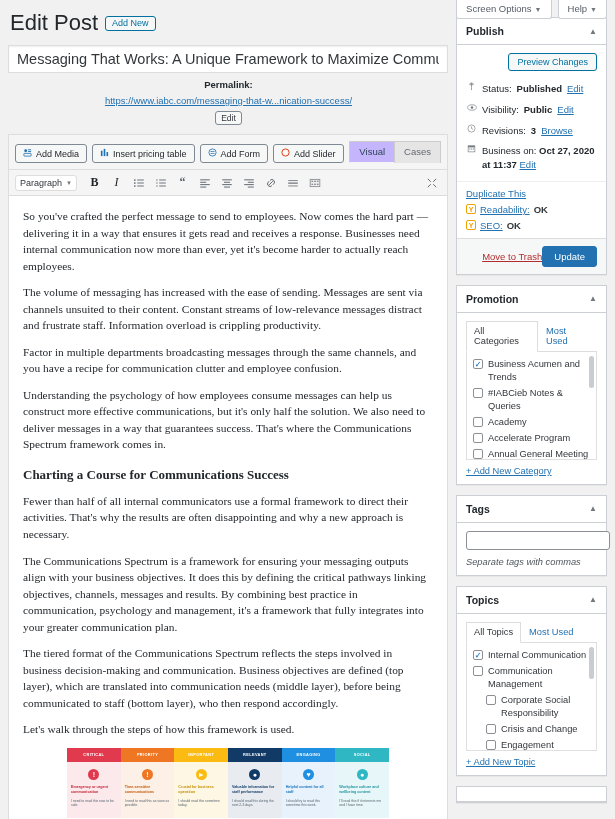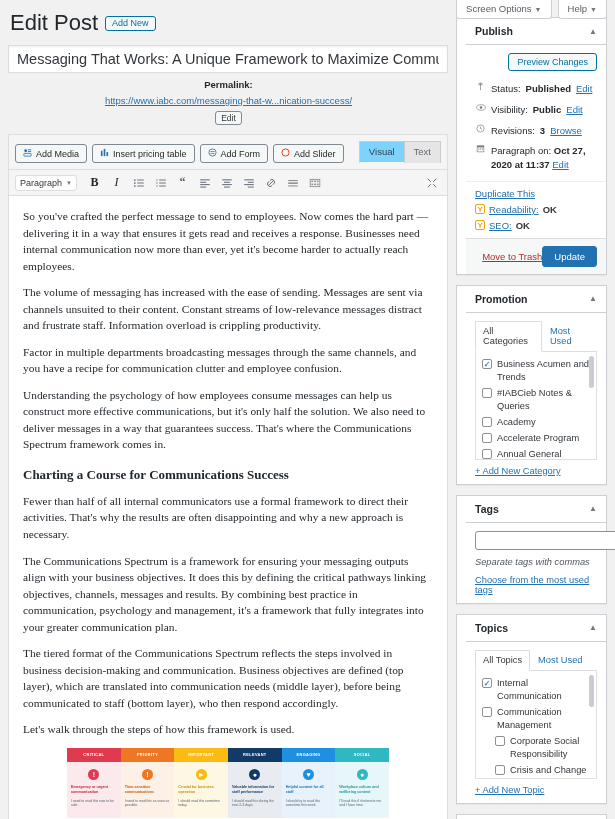--- a/index.html
+++ b/index.html
@@ -50,21 +50,21 @@
     display: inline-flex; align-items: center; gap: 4px;
     border: 1px solid #7e8993; background: #f6f7f7; color: #1d2327;
     border-radius: 3px; padding: 3px 7px; font-size: 9px; cursor: pointer; white-space: nowrap;
   }
   .mbtn .gi { display: inline-block; line-height: 1; }
   .tabs-vt { margin-left: auto; display: flex; align-self: flex-end; }
   .vt-tab {
     border: 1px solid #ccc; border-bottom: none; background: #e5e5e5; color: #646970;
     padding: 4px 9px 5px; font-size: 9.5px; cursor: pointer; margin-left: -1px;
   }
-  .vt-tab.active { background: #7dd3fc; color: #2e4453; border-bottom: 1px solid #f5f5f5; }
+  .vt-tab.active { background: #c4b5fd; color: #2e4453; border-bottom: 1px solid #f5f5f5; }
 
   .format-bar {
     display: flex; align-items: center; gap: 3px;
     border-top: 1px solid #ddd; border-bottom: 1px solid #ddd;
     background: #f5f5f5; padding: 4px 6px; margin-top: 6px;
   }
   .para-select {
     display: flex; align-items: center; justify-content: space-between;
     width: 62px; background: #fff; border: 1px solid #ddd; border-radius: 3px;
     padding: 2px 4px; font-size: 9px; color: #32373c; cursor: pointer; margin-right: 5px;
@@ -107,21 +107,21 @@
   .spec-line::after { right:-2px; border-left:3px solid #9aa5b1; }
 
   .uc-cols { display: flex; }
   .uccol { flex: 1; padding: 4px 4px 5px; }
   .ucgroup { margin-bottom: 5px; }
   .uchead { font-size: 3.7px; font-weight: 700; margin-bottom: 2px; }
   .ucitem { font-size: 3.3px; line-height: 1.5; color: #5a6672; margin-bottom: 1px; }
 
   
   .side { width: 159px; padding: 17px 8px 0 0; }
-  .box { background: #fff; border: 1px solid #ccd0d4; margin-bottom: 10px; box-shadow: 0 1px 1px rgba(0,0,0,.04); padding-left: 9px; }
+  .box { background: #fff; border: 1px solid #ccd0d4; margin-bottom: 10px; box-shadow: 0 1px 1px rgba(0,0,0,.04); }
   .box-h { display: flex; align-items: center; justify-content: space-between; padding: 7px 9px; border-bottom: 1px solid #ccd0d4; }
   .box-h .t { font-size: 10.5px; font-weight: 700; color: #23282d; }
   .toggle-ind { color: #72777c; font-size: 8px; }
   .box-b { padding: 8px 9px; }
 
   .pub-top { padding: 8px 9px; }
   .preview-btn {
     float: right; border: 1px solid #0071a1; background: #f6f7f7; color: #0071a1;
     border-radius: 3px; padding: 3px 8px; font-size: 9px; cursor: pointer;
   }
@@ -221,21 +221,21 @@
             <svg width="9" height="9" viewBox="0 0 20 20">
                 <circle cx="10" cy="10" r="8" fill="none" stroke="#e2401c" stroke-width="2.2"></circle>
                 <circle cx="10" cy="10" r="3" fill="#fff"></circle>
               </svg>
           </span>
           <span>Add Slider</span>
         </span>
 
         <div class="tabs-vt">
           <span class="vt-tab active">Visual</span>
-          <span class="vt-tab">Text</span>
+          <span class="vt-tab">Cases</span>
         </div>
       </div>
 
       <div class="format-bar">
         <div class="para-select">
           <span>Paragraph</span>
           <span class="caret">▼</span>
         </div>
         <span class="tb-icon bold">B</span>
         <span class="tb-icon ital">I</span>
@@ -501,21 +501,21 @@
         <span class="ic">
           <svg width="9" height="9" viewBox="0 0 20 20">
               <rect x="2.5" y="4" width="15" height="13.5" fill="none" stroke="#72777c" stroke-width="1.4"></rect>
               <rect x="2.5" y="4" width="15" height="3.5" fill="#72777c"></rect>
               <rect x="5" y="10" width="2.5" height="2.2" fill="#72777c"></rect>
               <rect x="9" y="10" width="2.5" height="2.2" fill="#72777c"></rect>
               <rect x="13" y="10" width="2.5" height="2.2" fill="#72777c"></rect>
             </svg>
         </span>
         <span style="flex:1;">
-          <span>Paragraph on:</span>
+          <span>Business on:</span>
           <b>Oct 27, 2020 at 11:37</b>
           <span class="lnk">Edit</span>
         </span>
       </div>
 
       <div class="pub-misc">
         <div class="line">
           <span class="lnk">Duplicate This</span>
         </div>
         <div class="line">
@@ -578,21 +578,20 @@
       <div class="box-h">
         <span class="t">Tags</span>
         <span class="toggle-ind">▲</span>
       </div>
       <div class="box-b">
         <div class="tag-row">
           <input class="tag-input" value="" style="">
 
         </div>
         <div class="tag-hint">Separate tags with commas</div>
-        <span class="tag-choose">Choose from the most used tags</span>
       </div>
     </div>
 
     <div class="box">
       <div class="box-h">
         <span class="t">Topics</span>
         <span class="toggle-ind">▲</span>
       </div>
       <div class="box-b">
         <div class="tax-tabs">

